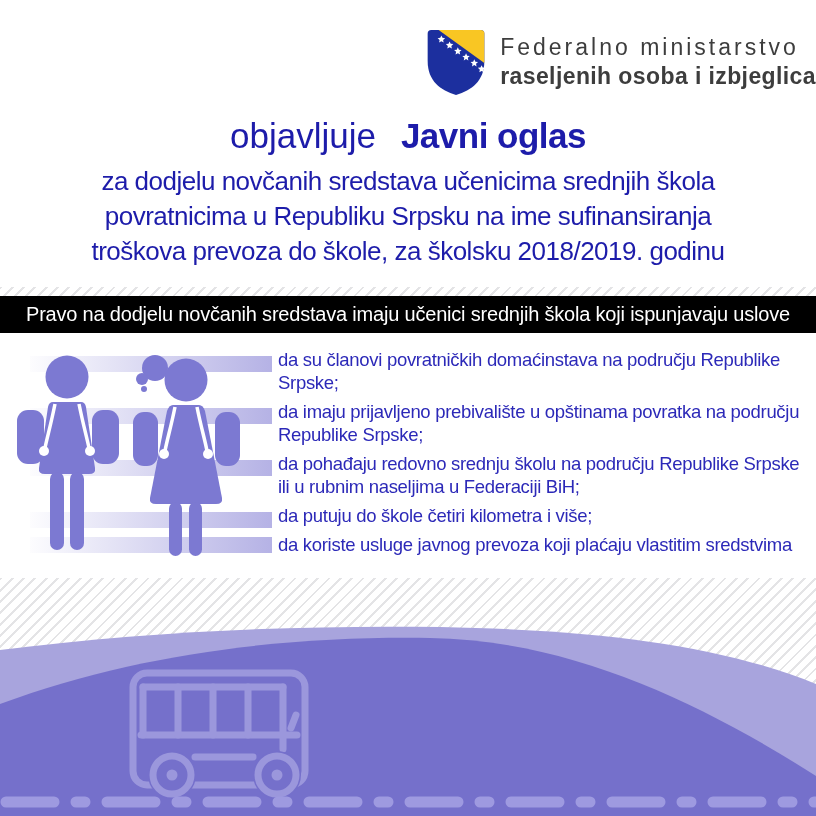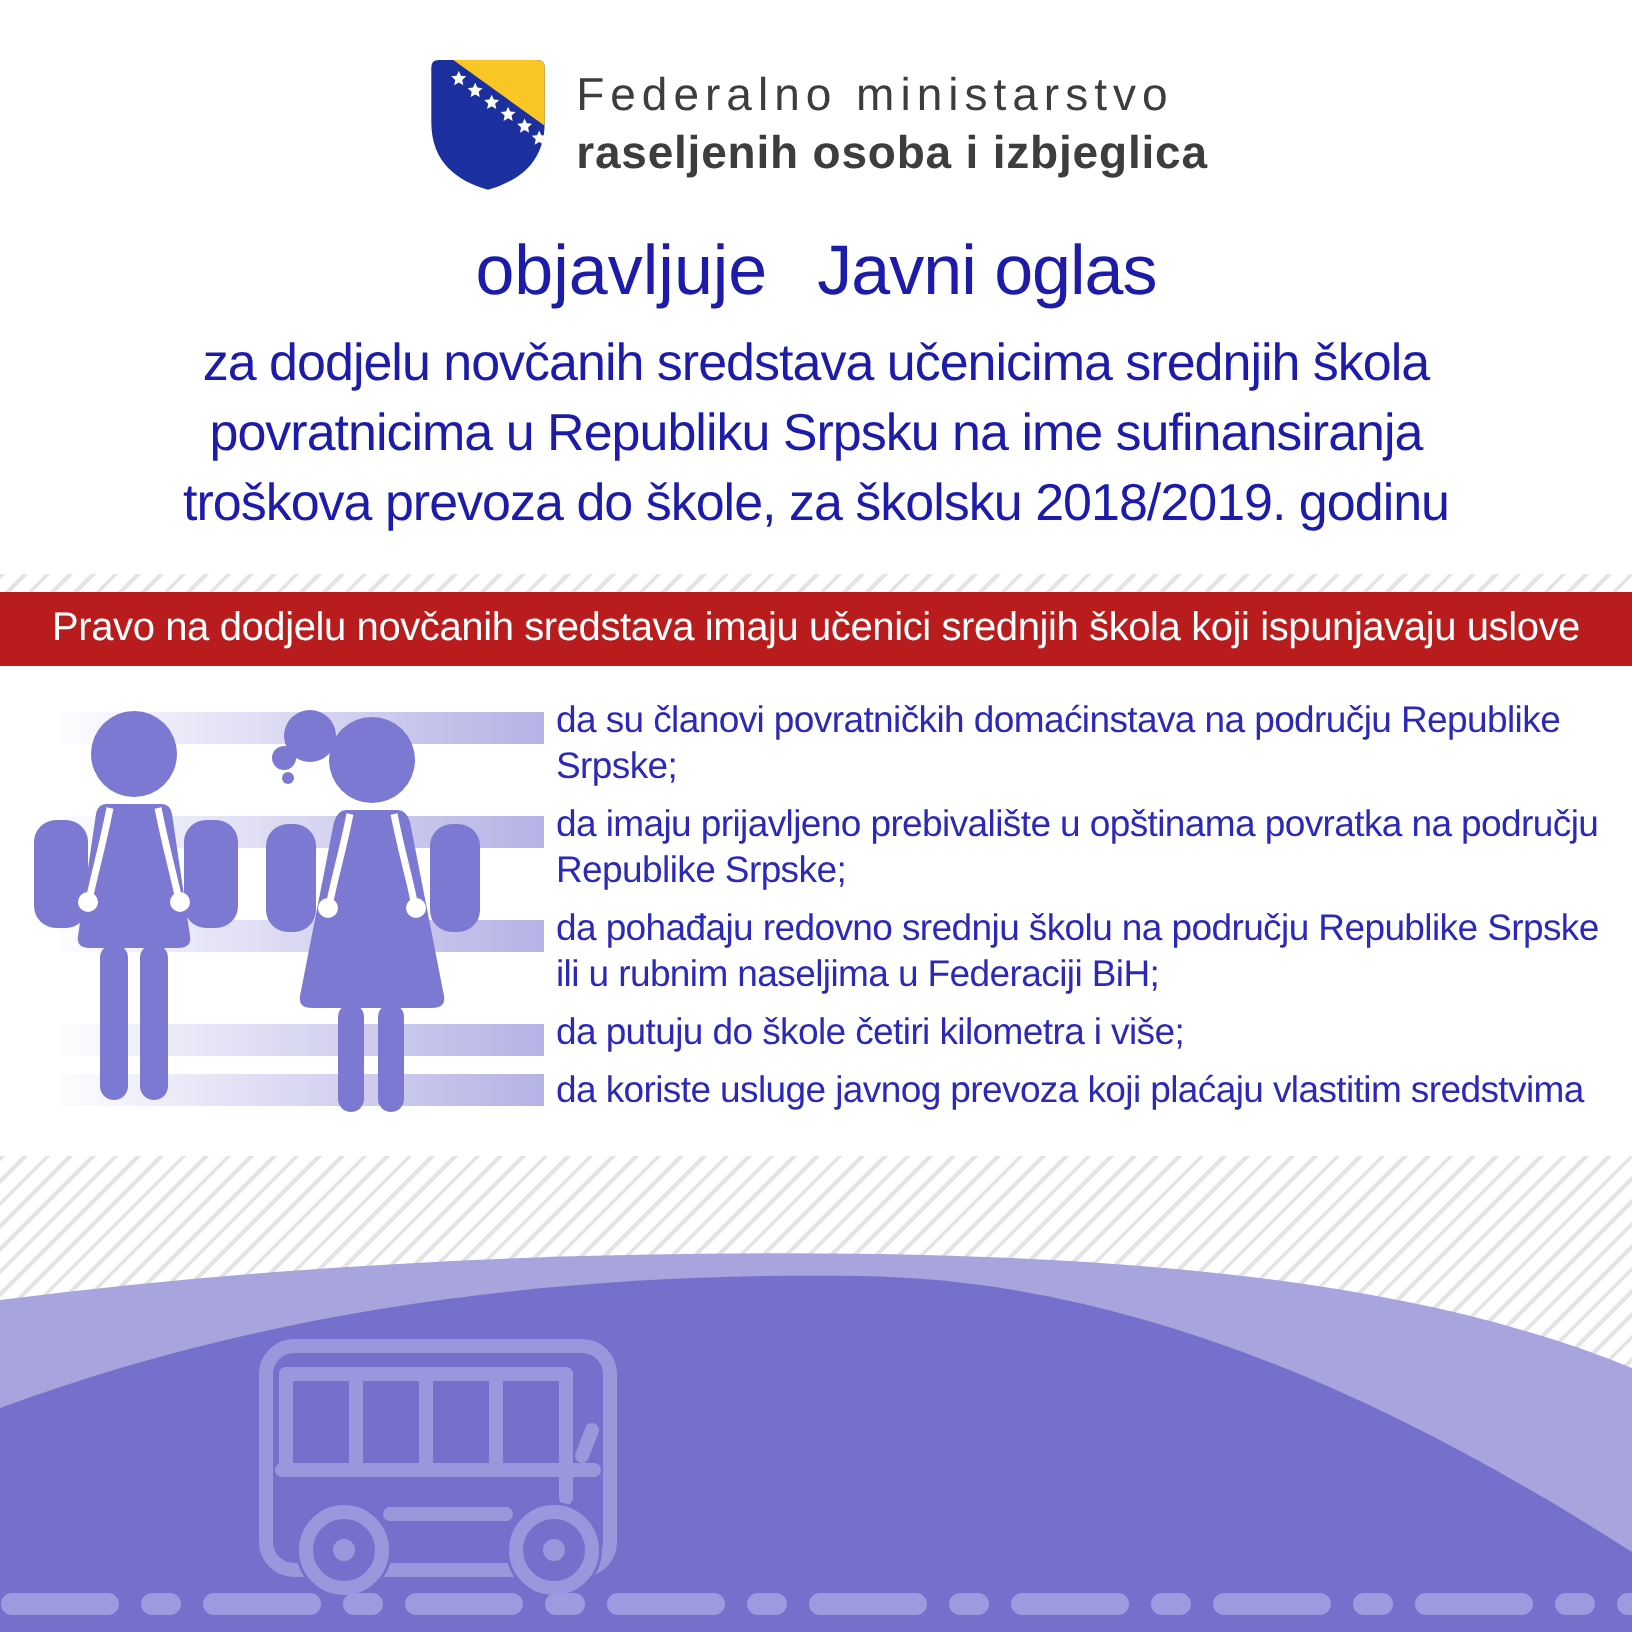--- a/index.html
+++ b/index.html
@@ -1,36 +1,36 @@
 <!DOCTYPE html>
 <html><head>
 <meta charset="utf-8">
 <style>
   html,body{margin:0;padding:0;background:#ffffff;}
   #canvas{
     position:relative;width:816px;height:816px;overflow:hidden;
     background:#ffffff;font-family:"Liberation Sans",sans-serif;
   }
   
-  .logo-row{position:absolute;top:26px;left:0;right:0;display:flex;justify-content:center;align-items:center;gap:12px;}
+  .logo-row{position:absolute;top:26px;left:0;right:0;display:flex;justify-content:flex-end;align-items:center;gap:12px;}
   .ministry-name{color:#3d3d3d;font-size:23px;line-height:29px;text-align:left;}
   .ministry-line1{letter-spacing:3px;}
   .ministry-line2{letter-spacing:0.4px;font-weight:bold;}
   
   .intro-title{position:absolute;top:116px;width:100%;text-align:center;font-size:35px;color:#1d1caa;}
   .intro-title .intro{font-weight:400;margin-right:25px;}
-  .intro-title .main{font-weight:normal;letter-spacing:-0.5px;}
+  .intro-title .main{font-weight:bold;letter-spacing:-0.5px;}
   .subtitle{position:absolute;top:164px;width:100%;text-align:center;font-size:26px;line-height:35px;
     color:#1d1caa;letter-spacing:-0.5px;white-space:pre-line;}
   
   .stripes{background:repeating-linear-gradient(135deg,#e4e4e6 0,#e4e4e6 2px,transparent 2px,transparent 8px);}
   .stripe-band-top{position:absolute;top:287px;left:0;width:100%;height:9px;}
   .bottom-stripes{position:absolute;top:578px;left:0;width:100%;height:238px;}
   
-  .banner{position:absolute;top:296px;left:0;width:100%;height:37px;background:#b91c1c;
+  .banner{position:absolute;top:296px;left:0;width:100%;height:37px;background:#000000;
     display:flex;align-items:center;justify-content:center;color:#ffffff;font-size:20px;letter-spacing:-0.2px;}
   
   .grad-bar{position:absolute;left:30px;width:242px;height:16px;
     background:linear-gradient(90deg,rgba(181,178,229,0.03),#b5b2e5);}
   .bar-1{top:356px;} .bar-2{top:408px;} .bar-3{top:460px;} .bar-4{top:512px;} .bar-5{top:537px;}
   .students{position:absolute;left:12px;top:350px;}
   .conditions{position:absolute;left:278px;top:348px;width:540px;color:#2c29b8;
     font-size:18.5px;line-height:23px;letter-spacing:-0.3px;}
   .conditions p{margin:0 0 6px 0;white-space:pre-line;}
   

